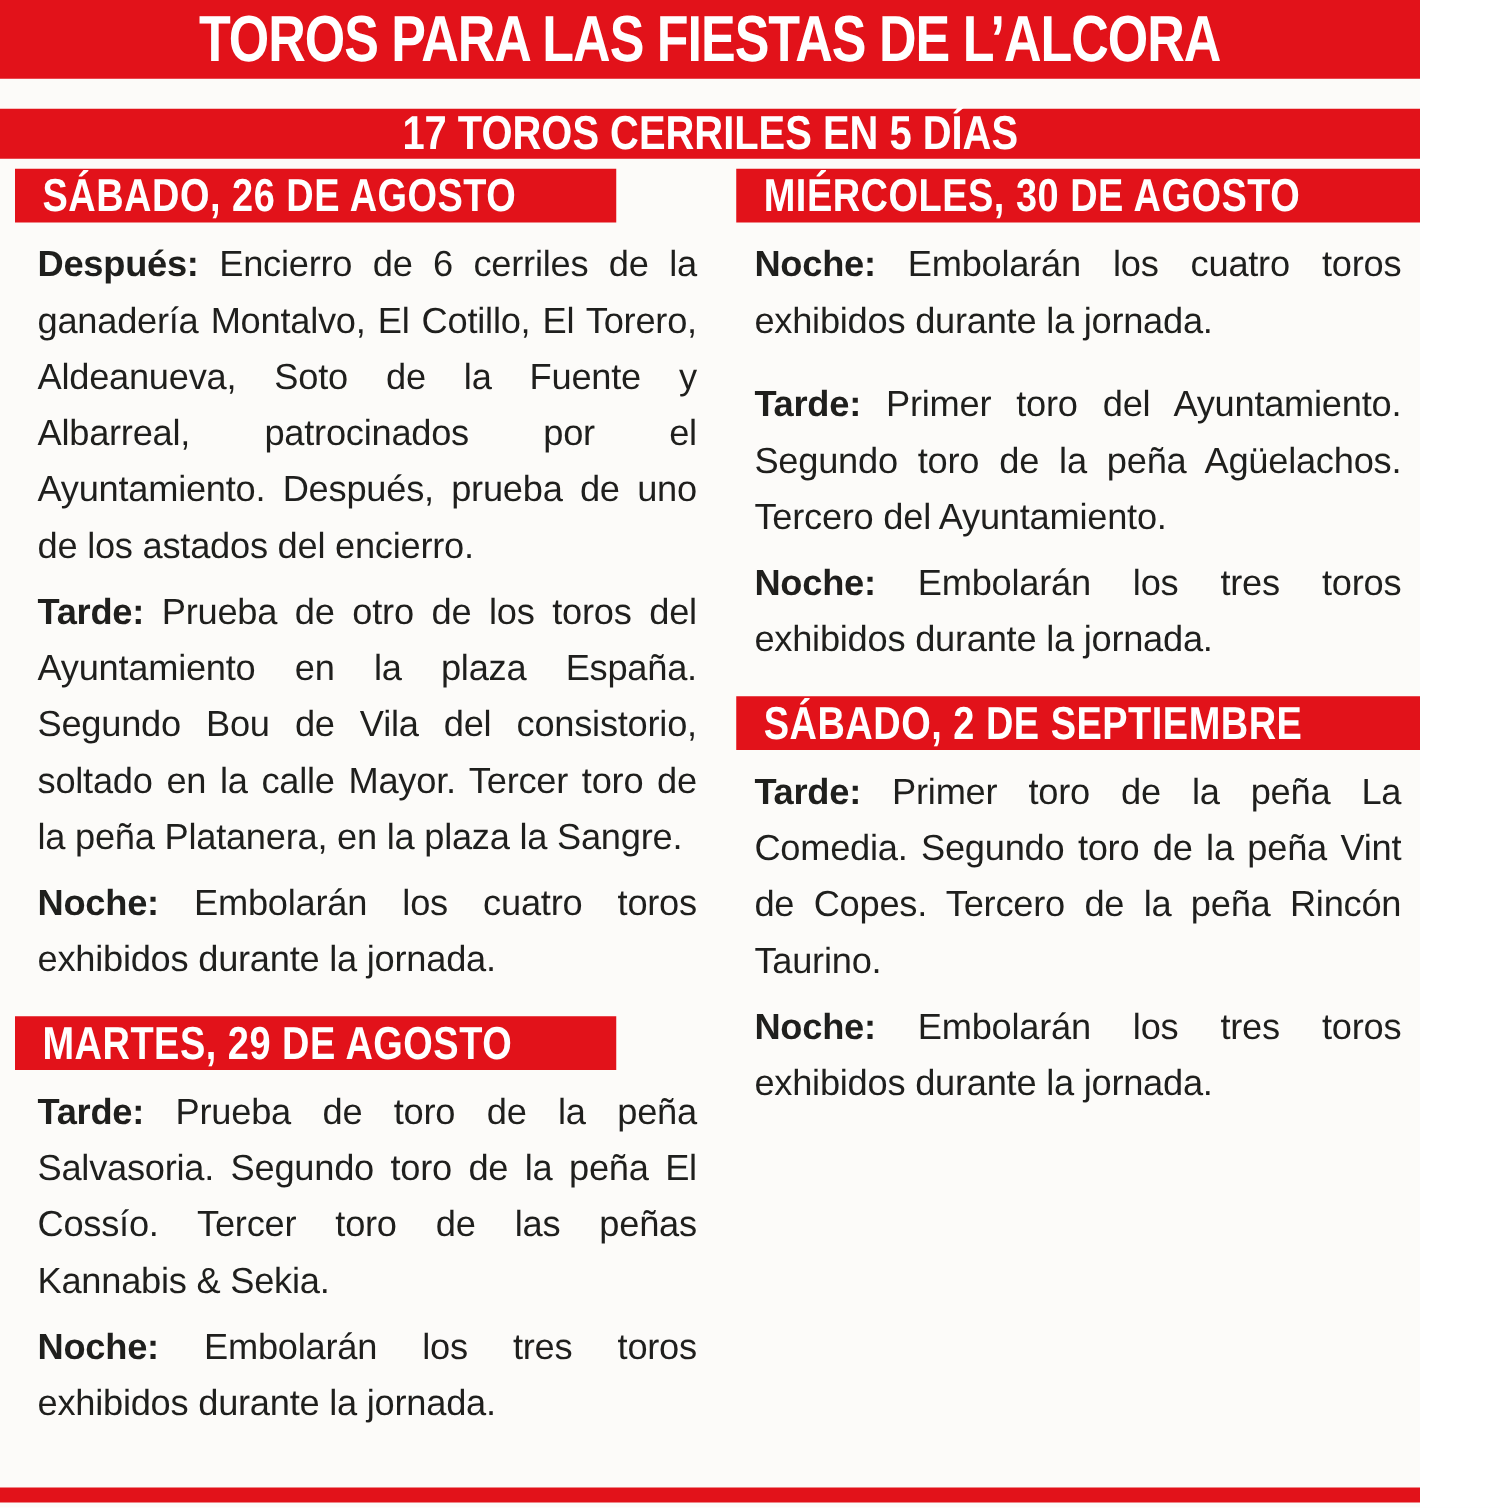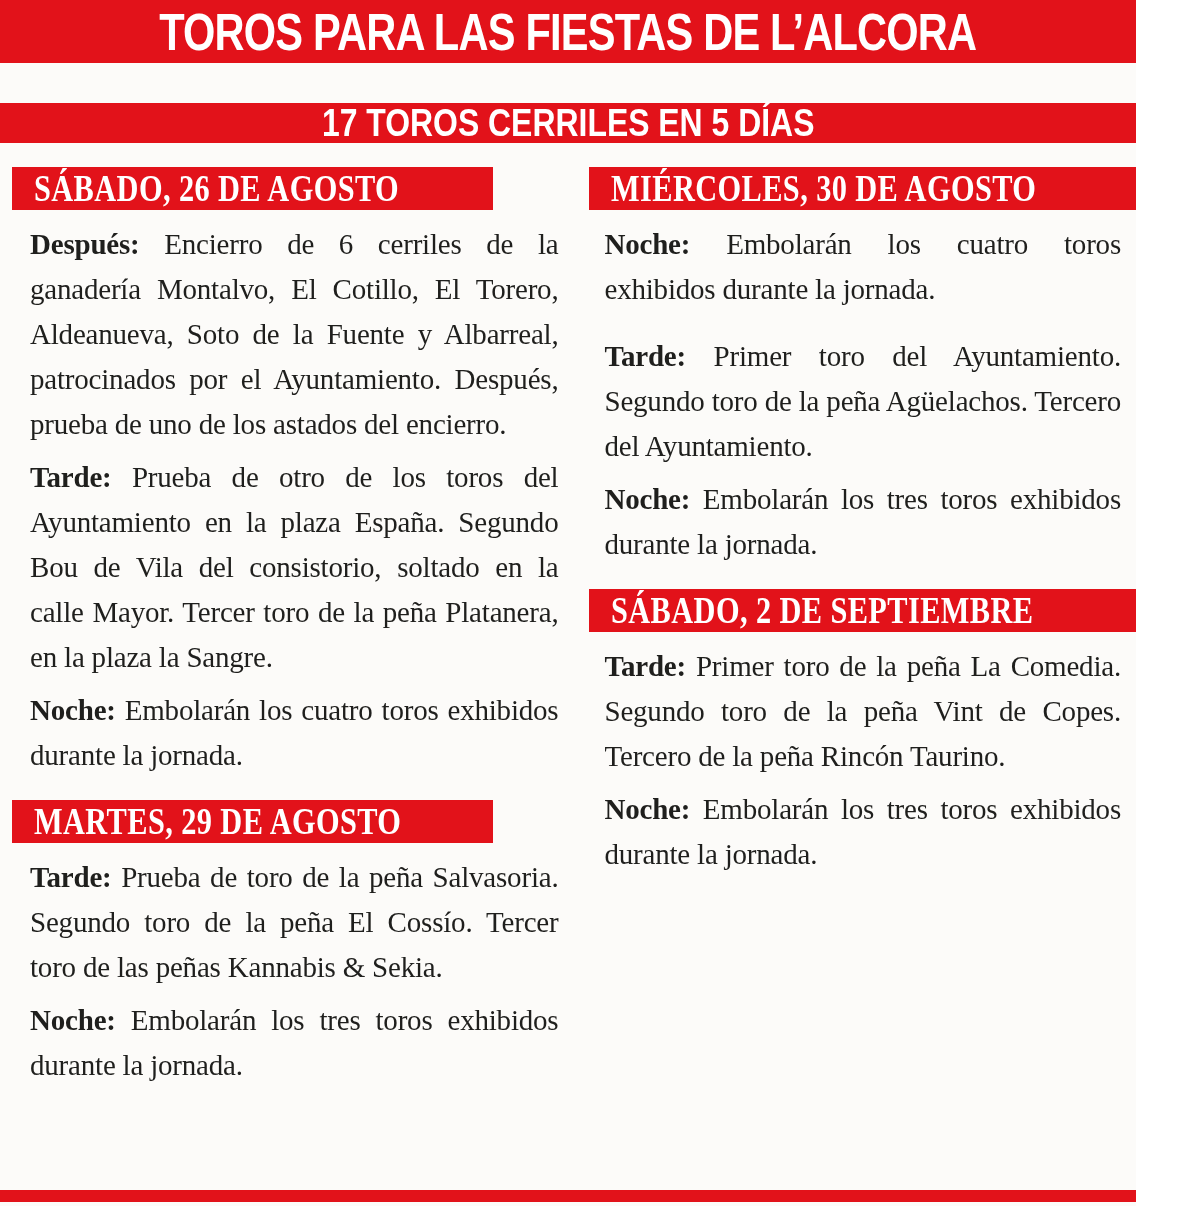--- a/index.html
+++ b/index.html
@@ -28,42 +28,41 @@
     color: #ffffff;
     font-weight: bold;
     font-size: 52px;
     white-space: nowrap;
     letter-spacing: -1px;
     transform: scaleX(0.80);
     transform-origin: center center;
   }
   
   .sub-band {
-    margin-top: 40px;
+    margin-top: 24px;
     height: 40px;
     background: #e2121a;
     display: flex;
     align-items: center;
     justify-content: center;
   }
   .sub-text {
     display: inline-block;
     color: #ffffff;
     font-weight: bold;
     font-size: 38px;
     white-space: nowrap;
     transform: scaleX(0.84);
     transform-origin: center center;
   }
   
   .columns {
     display: flex;
-    margin-top: 24px;
+    margin-top: 8px;
     padding-left: 12px;
-    font-family: Liberation Serif, serif;
   }
   .col-left  { width: 576px; margin-right: 30px; }
   .col-right { width: 575px; }
 
   .day { margin-top: 0; }
   .col .day + .day { margin-top: 22px; }
 
   .band {
     height: 43px;
     background: #e2121a;

